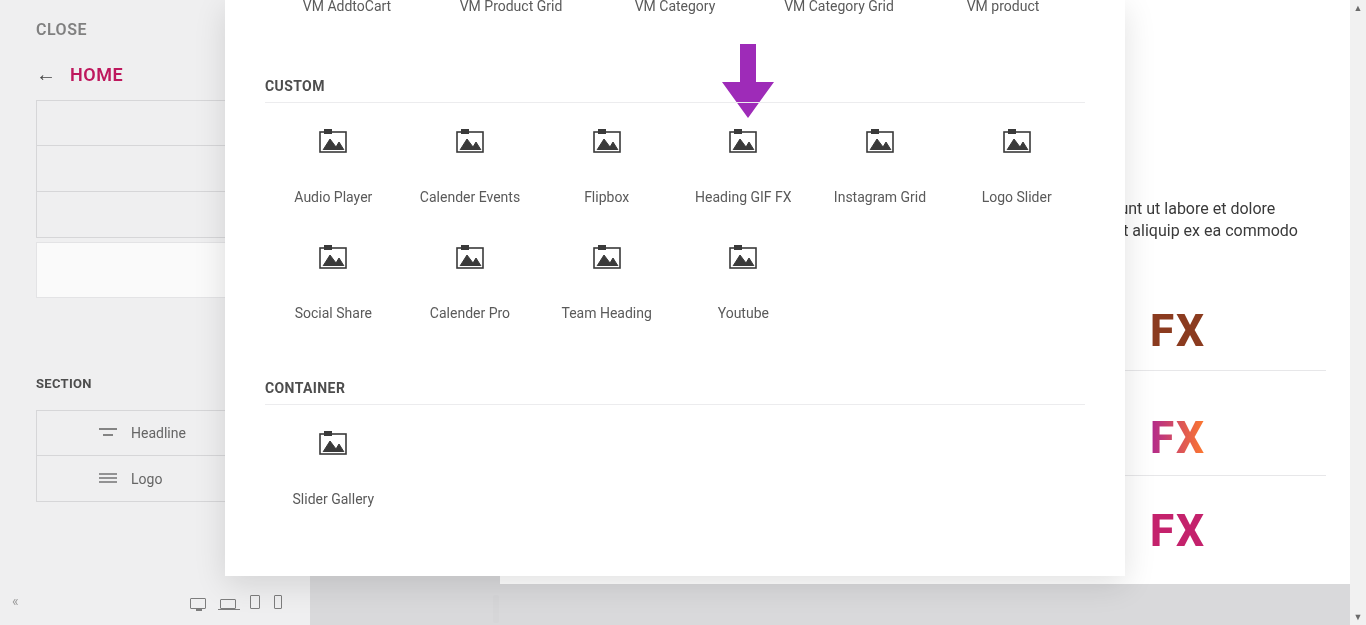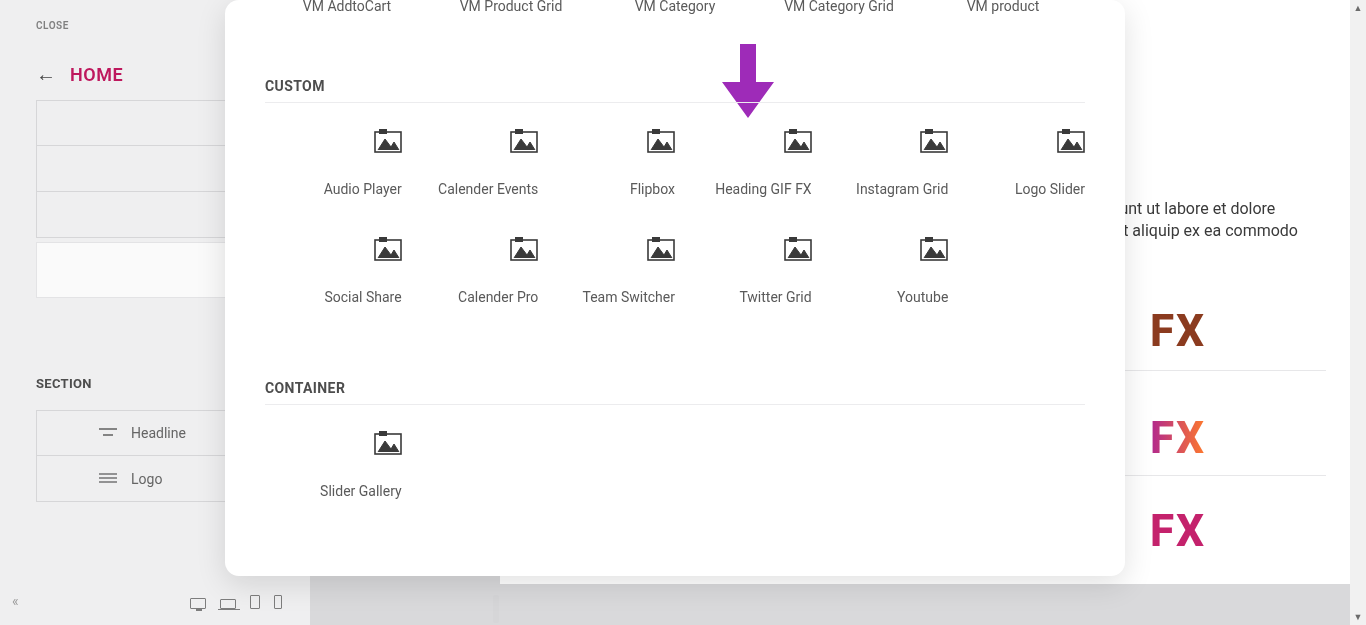--- a/index.html
+++ b/index.html
@@ -1,21 +1,21 @@
 <!DOCTYPE html>
 <html><head>
 <meta charset="utf-8">
 <style>
   * { box-sizing: border-box; margin: 0; padding: 0; }
   html, body { width: 1366px; height: 625px; overflow: hidden; font-family: -apple-system, BlinkMacSystemFont, "Segoe UI", Roboto, Arial, sans-serif; background: #d9d9db; }
   .root { position: relative; width: 1366px; height: 625px; }
 
   
   .sidebar { position: absolute; left: 0; top: 0; width: 310px; height: 625px; background: #efeff0; }
-  .close { position: absolute; left: 36px; top: 20px; font-size: 10px; font-weight: 600; letter-spacing: .5px; color: #808080; }
+  .close { position: absolute; left: 36px; top: 20px; font-size: 16px; font-weight: 600; letter-spacing: .5px; color: #808080; }
   .home-row { position: absolute; left: 36px; top: 62px; display: flex; align-items: center; gap: 14px; }
   .home-row .arrow { font-size: 20px; color: #444; }
   .home-row .lbl { font-size: 18px; font-weight: 600; letter-spacing: .5px; color: #be185d; }
 
   .stack { position: absolute; left: 36px; top: 100px; width: 238px; }
   .stack-row { height: 46px; border: 1px solid #d6d6d8; border-top: none; background: #efeff0; display: flex; align-items: center; padding-left: 150px; color: #656565; font-size: 14px; position: relative; overflow: hidden; }
   .stack-row:first-child { border-top: 1px solid #d6d6d8; }
   .stack-row .ic { position: absolute; left: 148px; top: 15px; font-size: 14px; color: #6a6a6a; }
   .stack-row .tx { position: absolute; left: 172px; top: 14px; font-size: 14px; color: #656565; white-space: nowrap; }
   .stack-add { height: 56px; margin-top: 4px; background: #fafafa; border: 1px solid #e3e3e5; }
@@ -41,29 +41,29 @@
   .lead { position: absolute; right: 68px; top: 198px; color: #3a3a3a; font-size: 16px; line-height: 22px; text-align: left; }
   .fx { position: absolute; right: 160px; font-size: 44px; font-weight: 800; letter-spacing: 2px; }
   .fx1 { top: 305px; color: #8b3b1f; }
   .fx2 { top: 412px; background: linear-gradient(90deg,#b0278f,#ff7a2b); -webkit-background-clip: text; background-clip: text; color: transparent; }
   .fx3 { top: 505px; color: #c4226c; }
   .hr { position: absolute; right: 40px; height: 1px; background: #e7e7e9; width: 260px; }
   .hr1 { top: 370px; } .hr2 { top: 475px; }
   .drag-handle { position: absolute; left: -7px; top: 595px; width: 6px; height: 28px; background: #d6d6d8; border-radius: 2px; }
 
   
-  .modal { position: absolute; left: 225px; top: 0; width: 900px; height: 576px; background: #ffffff; box-shadow: 0 8px 30px rgba(0,0,0,.12); border-radius: 14px; }
+  .modal { position: absolute; left: 225px; top: 0; width: 900px; height: 576px; background: #ffffff; box-shadow: 0 8px 30px rgba(0,0,0,.12); }
   .vm-row { position: absolute; top: -2px; left: 40px; right: 40px; display: flex; justify-content: space-between; }
   .vm-item { flex: 1; text-align: center; font-size: 14px; color: #5a5a5a; }
 
   .group { position: absolute; left: 40px; right: 40px; }
   .group .title { font-size: 14px; font-weight: 700; letter-spacing: .4px; color: #4d4d4d; padding-bottom: 8px; border-bottom: 1px solid #ececee; }
   .grid6 { display: grid; grid-template-columns: repeat(6, 1fr); margin-top: 26px; row-gap: 40px; }
   .grid1 { display: grid; grid-template-columns: repeat(6, 1fr); margin-top: 26px; }
-  .cell { display: flex; flex-direction: column; align-items: flex-end; gap: 28px; cursor: pointer; }
+  .cell { display: flex; flex-direction: column; align-items: center; gap: 36px; cursor: pointer; }
   .cell .lbl { font-size: 14px; color: #5a5a5a; text-align: center; }
   .ico { width: 28px; height: 24px; position: relative; }
   .ico svg { width: 28px; height: 24px; display:block; }
 
   .group.custom { top: 78px; }
   .group.container { top: 380px; }
 
   
   .arrow-down { position: absolute; left: 497px; top: 44px; width: 52px; height: 74px; }
   .arrow-down svg { width: 52px; height: 74px; display: block; }
@@ -254,31 +254,21 @@
             <span class="lbl">Calender Pro</span>
           </div>
         <div class="cell">
             <span class="ico">
               <svg viewBox="0 0 28 24">
                 <rect x="1" y="3" width="26" height="20" fill="none" stroke="#3a3a3a" stroke-width="1.6"></rect>
                 <rect x="5" y="0" width="8" height="5" fill="#3a3a3a"></rect>
                 <polyline points="4,21 11,10 17,18 20,13 25,21" fill="#3a3a3a" stroke="#3a3a3a" stroke-width="1"></polyline>
               </svg>
             </span>
-            <span class="lbl">Team Switcher</span>
-          </div>
-        <div class="cell">
-            <span class="ico">
-              <svg viewBox="0 0 28 24">
-                <rect x="1" y="3" width="26" height="20" fill="none" stroke="#3a3a3a" stroke-width="1.6"></rect>
-                <rect x="5" y="0" width="8" height="5" fill="#3a3a3a"></rect>
-                <polyline points="4,21 11,10 17,18 20,13 25,21" fill="#3a3a3a" stroke="#3a3a3a" stroke-width="1"></polyline>
-              </svg>
-            </span>
-            <span class="lbl">Twitter Grid</span>
+            <span class="lbl">Team Heading</span>
           </div>
         <div class="cell">
             <span class="ico">
               <svg viewBox="0 0 28 24">
                 <rect x="1" y="3" width="26" height="20" fill="none" stroke="#3a3a3a" stroke-width="1.6"></rect>
                 <rect x="5" y="0" width="8" height="5" fill="#3a3a3a"></rect>
                 <polyline points="4,21 11,10 17,18 20,13 25,21" fill="#3a3a3a" stroke="#3a3a3a" stroke-width="1"></polyline>
               </svg>
             </span>
             <span class="lbl">Youtube</span>

